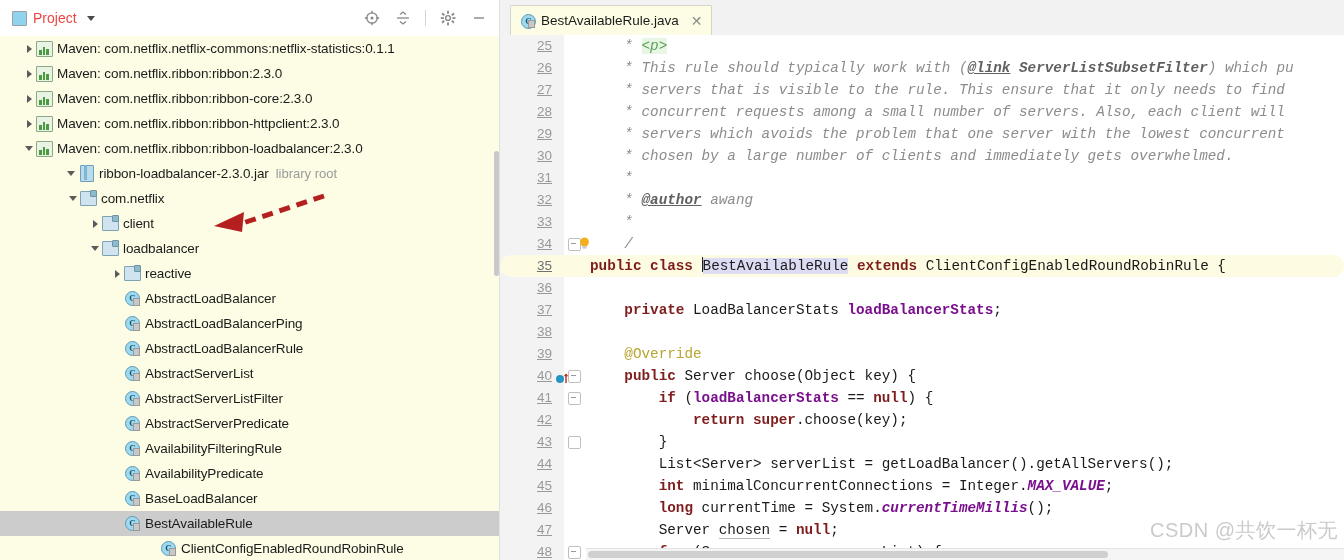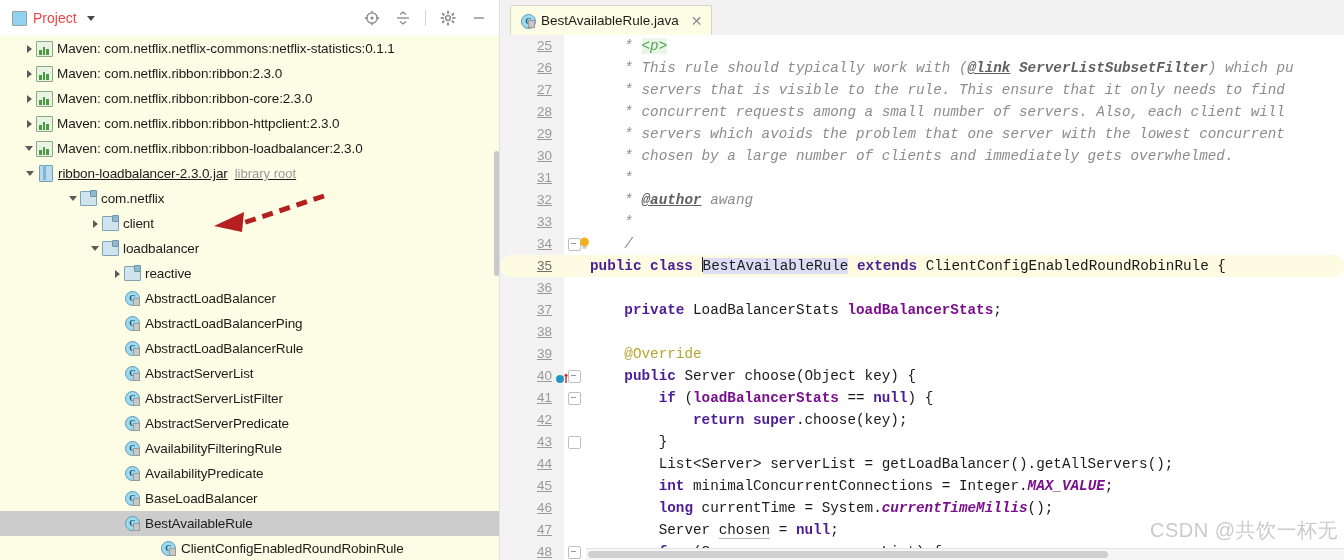--- a/index.html
+++ b/index.html
@@ -123,21 +123,21 @@
   .cl .ln{
     position:absolute;left:0;top:0;width:52px;text-align:right;
     color:#999999;font-size:13.5px;font-family:"Liberation Sans",sans-serif;
     line-height:22px;
     text-decoration:underline;
   }
   .cl .src{position:absolute;left:90px;top:0;line-height:22px;}
   .cl.hl{background:#fdfbe2;border-radius:11px;}
   .cl.hl .ln{color:#707070;}
 
-  .kw{color:#4c1d95;font-weight:bold;}
+  .kw{color:#7f1d1d;font-weight:bold;}
   .cmt{color:#8c8c8c;font-style:italic;}
   .cmt b{color:#606060;font-weight:bold;font-style:italic;}
   .cmt u{color:#606060;font-weight:bold;font-style:italic;text-decoration:underline;}
   .tag{background:#e8f7e3;color:#5aa05a;font-style:italic;}
   .anno{color:#b8a432;}
   .fld{color:#7a0f8e;font-weight:bold;}
   .stat{color:#7a0f8e;font-style:italic;font-weight:bold;}
   .plain{color:#1a1a1a;}
   .clsname{background:#dcdcf4;}
   .warnu{border-bottom:1px solid #b9b9b9;}
@@ -258,21 +258,21 @@
           <span class="twisty">
             <span class="tw-down"></span>
           </span>
           <span class="nicon">
             <span class="ic-maven">
               <i></i>
             </span>
           </span>
           <span class="lbl">Maven: com.netflix.ribbon:ribbon-loadbalancer:2.3.0</span>
         </div>
-        <div class="row" style="padding-left: 23px; text-decoration: underline;">
+        <div class="row" style="padding-left: 64px;">
           <span class="twisty">
             <span class="tw-down"></span>
           </span>
           <span class="nicon">
             <span class="ic-jar"></span>
           </span>
           <span class="lbl">ribbon-loadbalancer-2.3.0.jar</span>
           <span class="lbl-sub">library root</span>
         </div>
         <div class="row" style="padding-left: 66px;">

